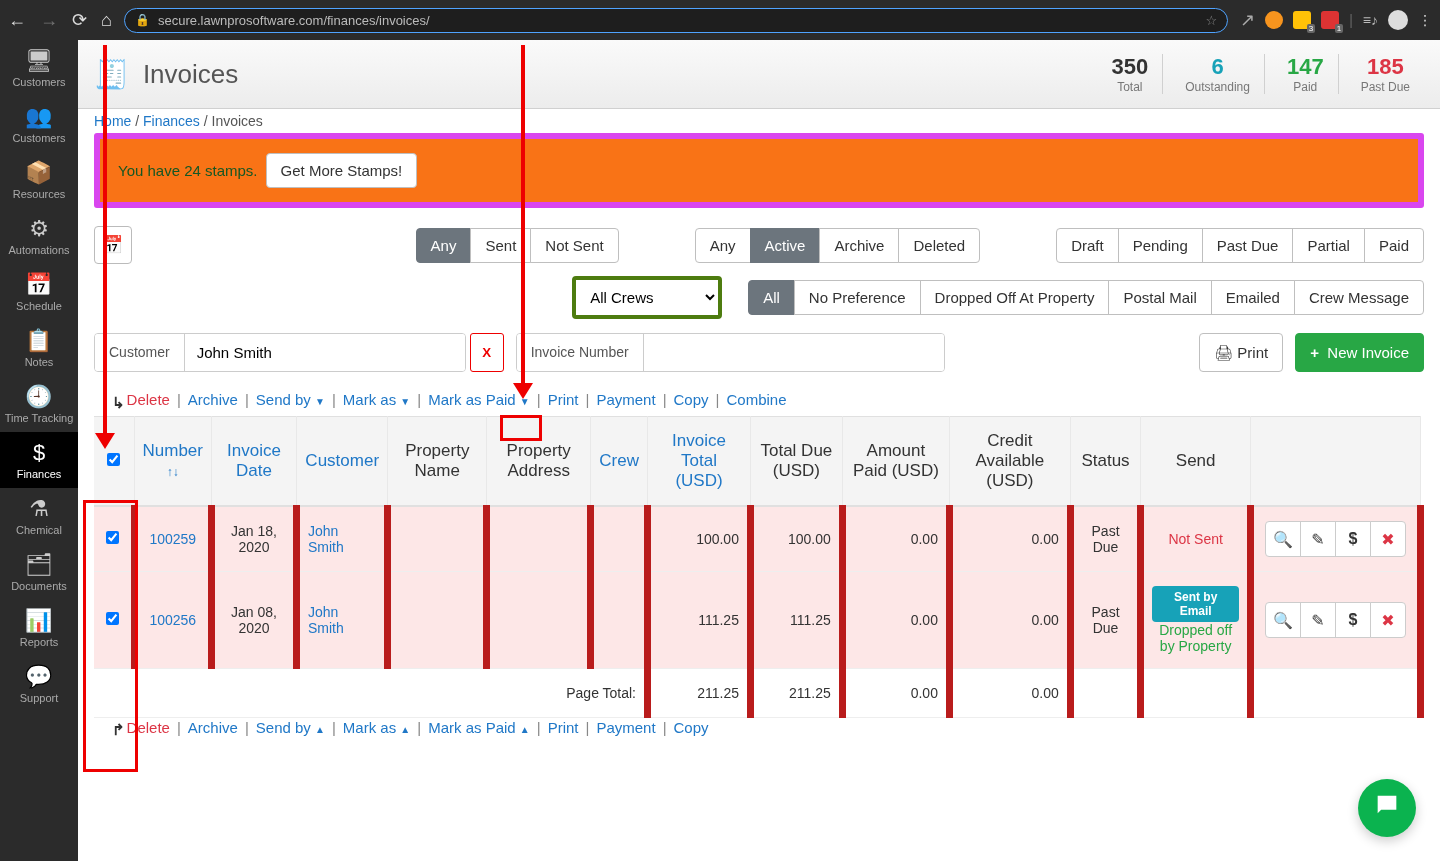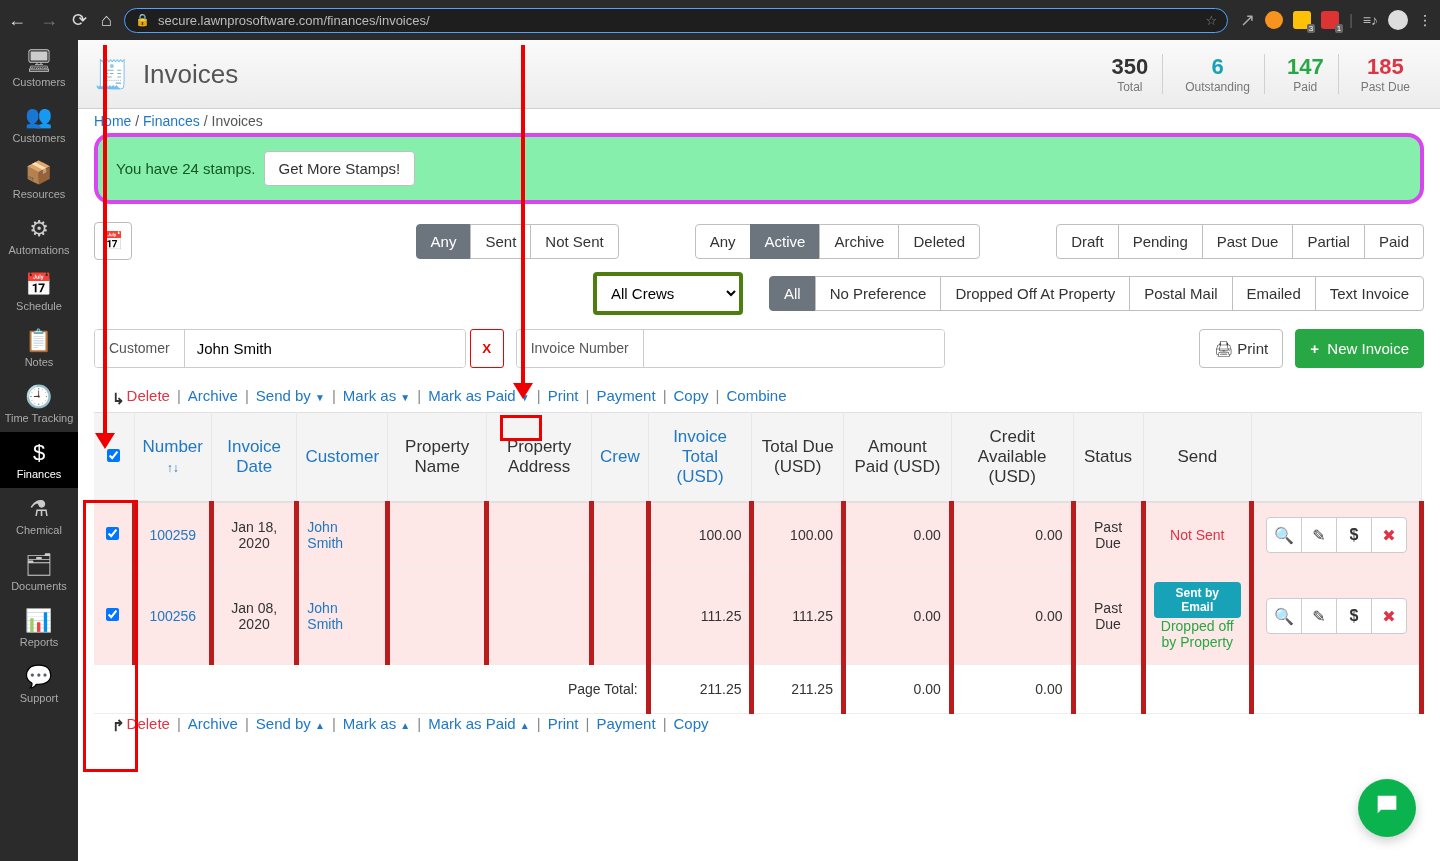--- a/index.html
+++ b/index.html
@@ -36,21 +36,21 @@
   header.page .stat .lbl { font-size: 12px; color: #777; }
   .c-dark { color: #333; }
   .c-teal { color: #17a2b8; }
   .c-green { color: #28a745; }
   .c-red { color: #dc3545; }
 
   .crumbs { padding: 4px 16px; font-size: 14px; color: #555; }
   .crumbs a { color: #2078c7; text-decoration: none; }
 
   .content { padding: 0 16px; }
-  .alert-success { background: #86efac; border: 4px solid #d946ef; border-radius: 16px; padding: 14px 18px; color: #155724; font-size: 15px; display: flex; align-items: center; gap: 8px; margin-bottom: 18px; }
+  .alert-success { background: #f97316; border: 6px solid #d946ef; border-radius: 3px; padding: 14px 18px; color: #155724; font-size: 15px; display: flex; align-items: center; gap: 8px; margin-bottom: 18px; }
   .btn { background: #fff; border: 1px solid #bfbfbf; border-radius: 4px; padding: 8px 14px; font-size: 15px; cursor: pointer; color: #333; }
   .btn.active, .btn.dark { background: #6c757d; border-color: #6c757d; color: #fff; }
   .btn.green { background: #28a745; border-color: #28a745; color: #fff; }
   .btn-group { display: inline-flex; }
   .btn-group .btn { border-radius: 0; margin-left: -1px; }
   .btn-group .btn:first-child { border-top-left-radius: 4px; border-bottom-left-radius: 4px; margin-left: 16px; }
   .btn-group .btn:last-child { border-top-right-radius: 4px; border-bottom-right-radius: 4px; }
 
   .filter-row { display: flex; gap: 10px; margin-bottom: 12px; align-items: center; }
   .cal-btn { width: 38px; height: 38px; border: 1px solid #bbb; border-radius: 4px; display: flex; align-items: center; justify-content: center; font-size: 18px; cursor: pointer; }
@@ -65,21 +65,21 @@
 
   .action-bar { padding: 8px 4px 8px 18px; font-size: 15px; display: flex; flex-wrap: wrap; gap: 2px; align-items: center; }
   .action-bar a { color: #2078c7; text-decoration: none; cursor: pointer; }
   .action-bar a.red { color: #dc3545; }
   .sep { color: #888; margin: 0 5px; }
   .caret { font-size: 10px; }
 
   table.data { width: 100%; border-collapse: collapse; font-size: 14px; }
   thead th { background: #f4f4f4; border-top: 1px solid #e0e0e0; border-bottom: 2px solid #e0e0e0; border-right: 1px solid #e8e8e8; padding: 14px 8px; font-family: 'Arial Narrow', Arial, sans-serif; font-weight: 400; color: #333; font-size: 17px; font-stretch: condensed; }
   thead th.sortable { color: #2078c7; cursor: pointer; }
-  tbody td { border-bottom: 1px solid #eee; border-right: 5px solid #b91c1c; padding: 14px 8px; text-align: center; }
+  tbody td { border-bottom: 1px solid #eee; border-right: 7px solid #b91c1c; padding: 14px 8px; text-align: center; }
   tbody tr.sel { background: #fde7e7; }
   .link { color: #2078c7; text-decoration: none; }
   .badge-teal { background: #17a2b8; color: #fff; border-radius: 4px; padding: 4px 6px; font-size: 12px; font-weight: 600; display: inline-block; }
   .green-txt { color: #28a745; font-weight: 500; }
   .red-txt { color: #dc3545; }
   .row-actions { display: inline-flex; }
   .row-actions .rb { width: 36px; height: 36px; border: 1px solid #ccc; background: #fff; display: flex; align-items: center; justify-content: center; font-size: 16px; margin-left: -1px; cursor: pointer; }
   .row-actions .rb:first-child { border-top-left-radius: 4px; border-bottom-left-radius: 4px; margin-left: 0; }
   .row-actions .rb:last-child { border-top-right-radius: 4px; border-bottom-right-radius: 4px; }
   .row-actions .rb.red { color: #dc3545; }
@@ -224,21 +224,21 @@
         <div class="spacer"></div>
         <select class="form" style="min-width:150px">
           <option>All Crews</option>
         </select>
         <div class="btn-group pref-group">
           <button class="btn dark">All</button>
           <button class="btn">No Preference</button>
           <button class="btn">Dropped Off At Property</button>
           <button class="btn">Postal Mail</button>
           <button class="btn">Emailed</button>
-          <button class="btn">Text Invoice</button>
+          <button class="btn">Crew Message</button>
         </div>
       </div>
 
       <div class="search-row">
         <div style="display:flex">
           <div class="input-group">
             <span class="lbl">Customer</span>
             <input type="text" style="width: 280px;" value="John Smith">
           </div>
           <button class="clear-x">X</button>

